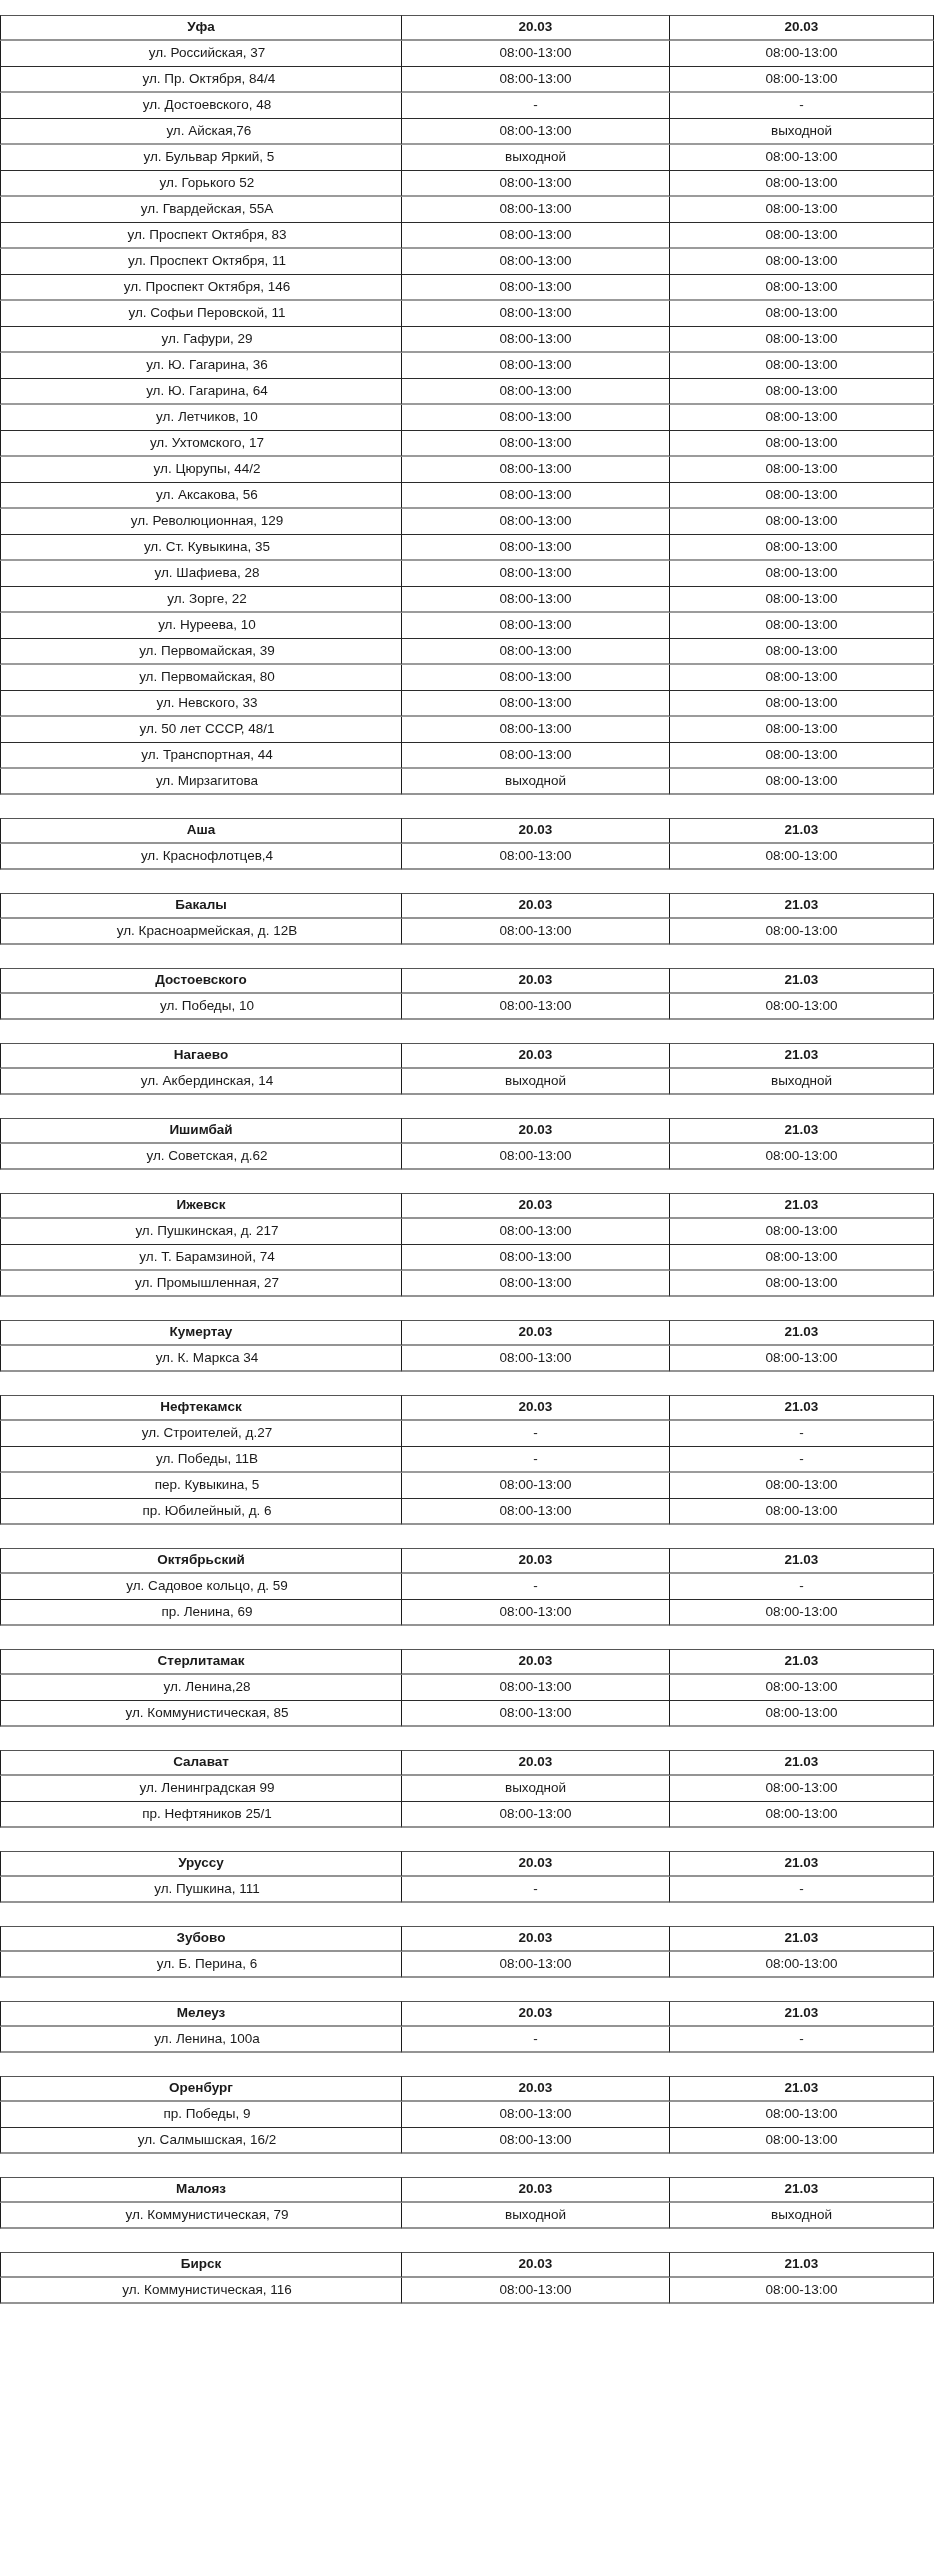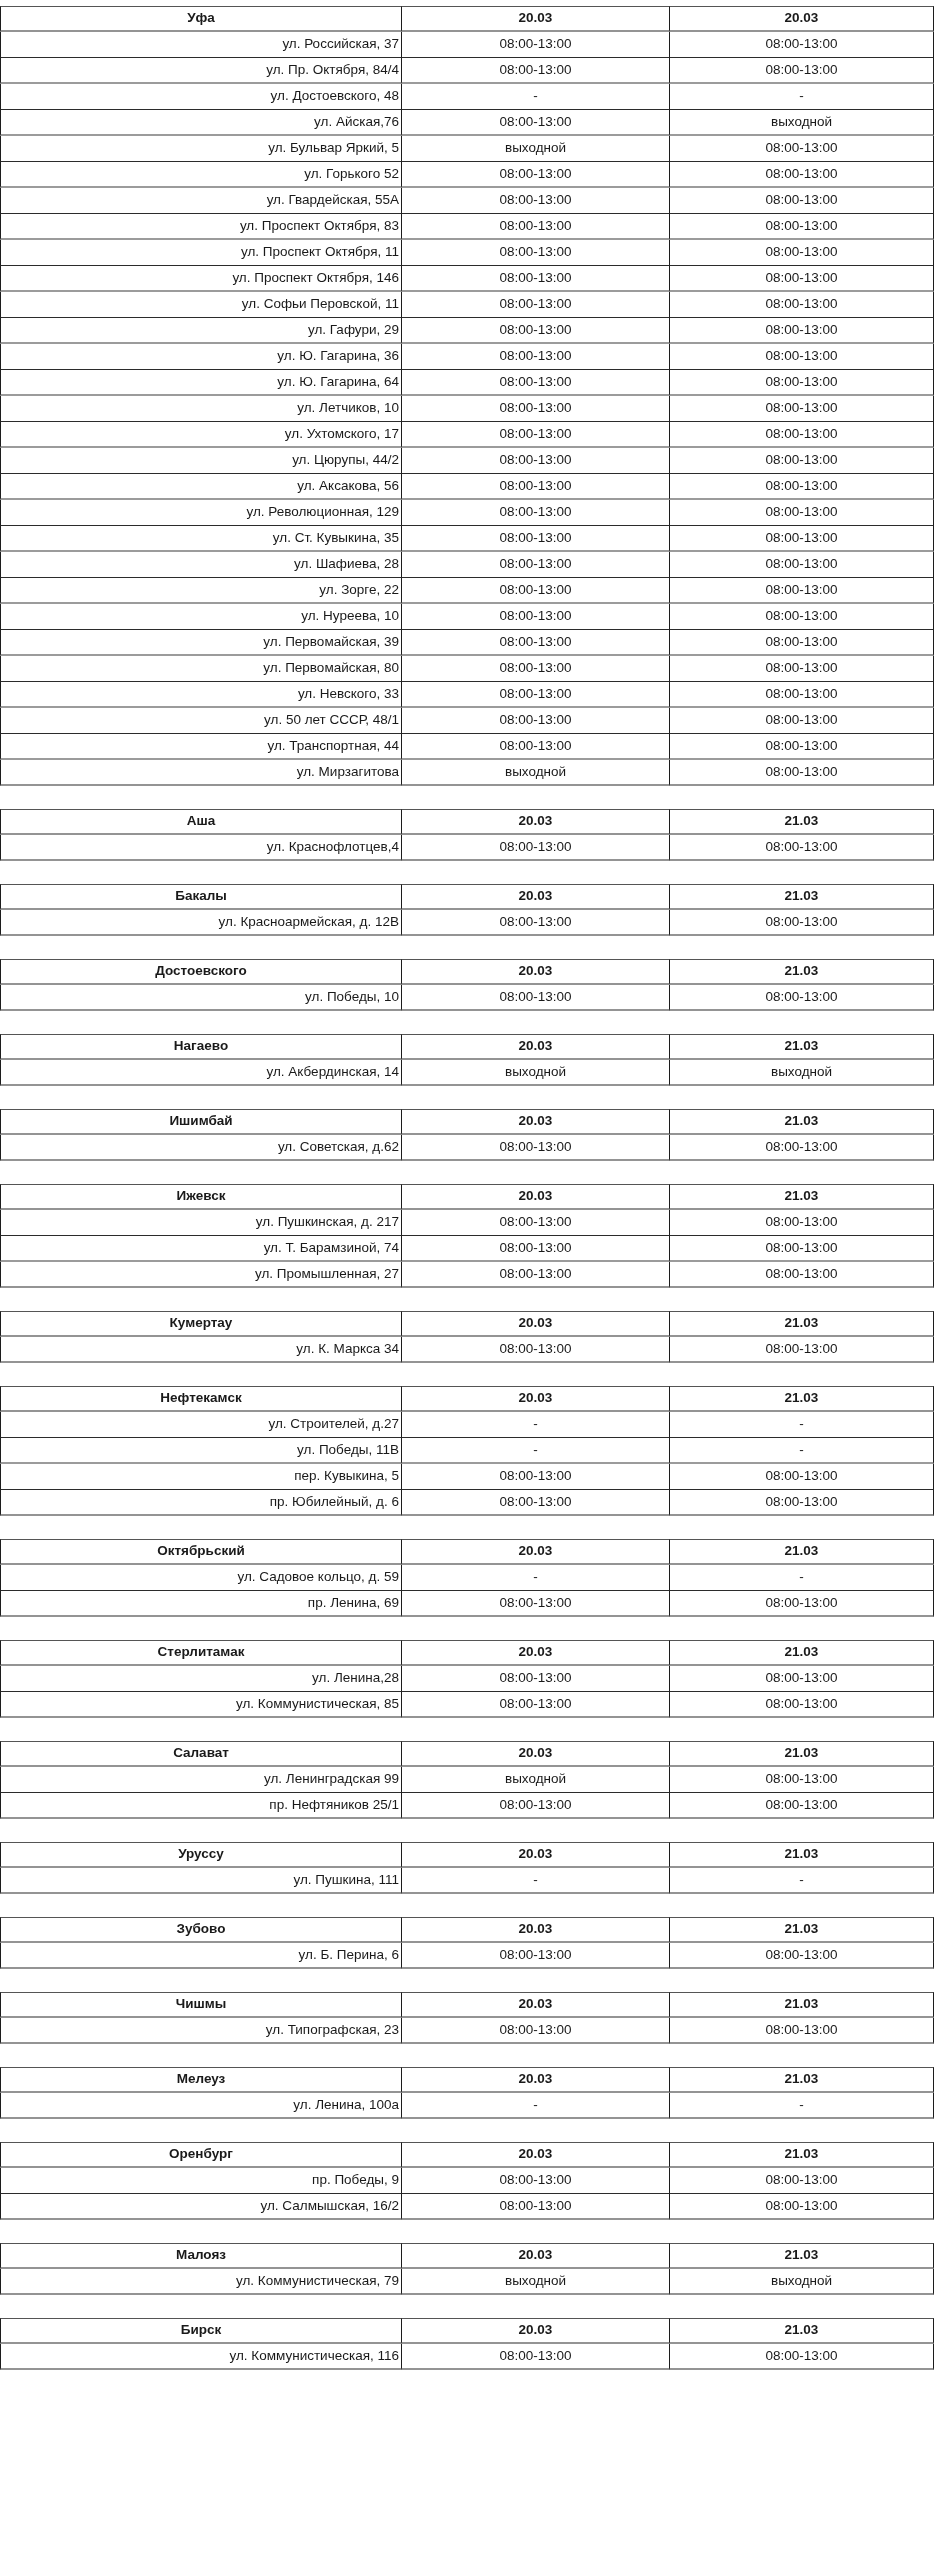--- a/index.html
+++ b/index.html
@@ -11,21 +11,21 @@
     width: 934px;
     padding-top: 2px;
     font-family: "Liberation Sans", "DejaVu Sans", sans-serif;
     color: #1a1a1a;
   }
   table.schedule {
     width: 934px;
     border-collapse: separate;
     border-spacing: 0;
     table-layout: fixed;
-    margin: 4px 0 23px 0;
+    margin: 13px 0 23px 0;
   }
   table.schedule:last-child { margin-bottom: 0; }
   col.c1 { width: 402px; }
   col.c2 { width: 268px; }
   col.c3 { width: 264px; }
   th, td {
     box-sizing: border-box;
     height: 26px;
     padding: 0 2px;
     font-size: 13.5px;
@@ -38,21 +38,21 @@
   th:first-child, td:first-child { border-left: 1px solid #1c1c1c; }
   thead th {
     font-weight: bold;
     text-align: center;
     border-top: 1px solid #555555;
     border-bottom: 2px solid #949494;
   }
   tbody td { border-bottom: 2px solid #9b9b9b; }
   tbody tr:nth-child(odd) td { border-bottom: 1px solid #2b2b2b; }
   tbody tr:last-child td { border-bottom: 2px solid #949494; }
-  td.addr { text-align: right; padding-left: 14px; }
+  td.addr { text-align: center; padding-left: 14px; }
   td.hrs  { text-align: center; }
 </style>
 </head>
 <body>
 
 <div id="doc">
   <table class="schedule">
     <colgroup>
       <col class="c1">
         <col class="c2">
@@ -571,41 +571,20 @@
     </thead>
     <tbody>
   <tr class="data-row">
     <td class="addr">ул. Б. Перина, 6</td>
     <td class="hrs">08:00-13:00</td>
     <td class="hrs">08:00-13:00</td>
   </tr>
 </tbody>
   </table>
 
-  <table class="schedule">
-    <colgroup>
-      <col class="c1">
-        <col class="c2">
-        <col class="c3">
-    </colgroup>
-    <thead>
-      <tr class="head-row">
-        <th class="city">Чишмы</th>
-        <th class="date">20.03</th>
-        <th class="date">21.03</th>
-      </tr>
-    </thead>
-    <tbody>
-  <tr class="data-row">
-    <td class="addr">ул. Типографская, 23</td>
-    <td class="hrs">08:00-13:00</td>
-    <td class="hrs">08:00-13:00</td>
-  </tr>
-</tbody>
-  </table>
 
   <table class="schedule">
     <colgroup>
       <col class="c1">
         <col class="c2">
         <col class="c3">
     </colgroup>
     <thead>
       <tr class="head-row">
         <th class="city">Мелеуз</th>

